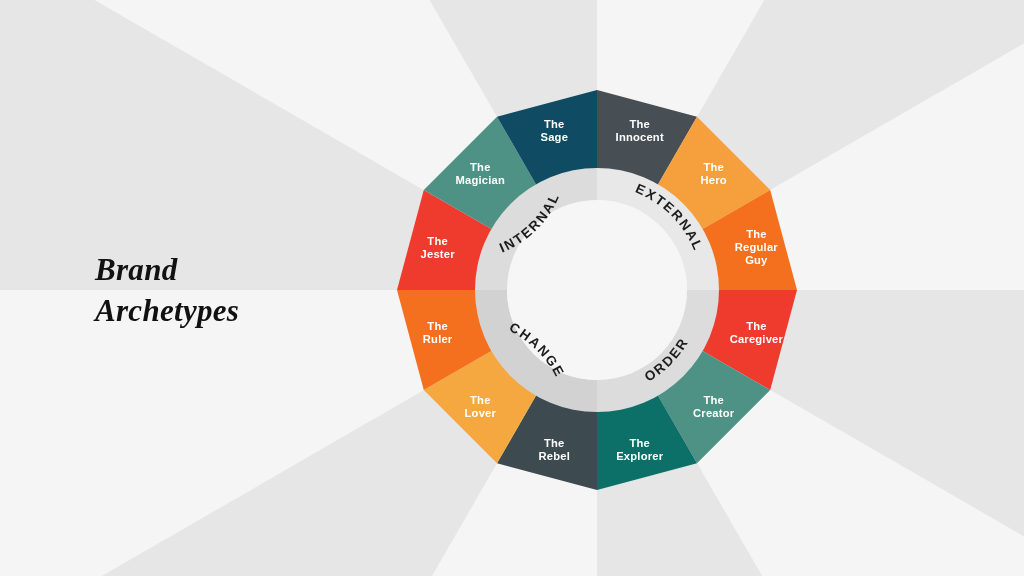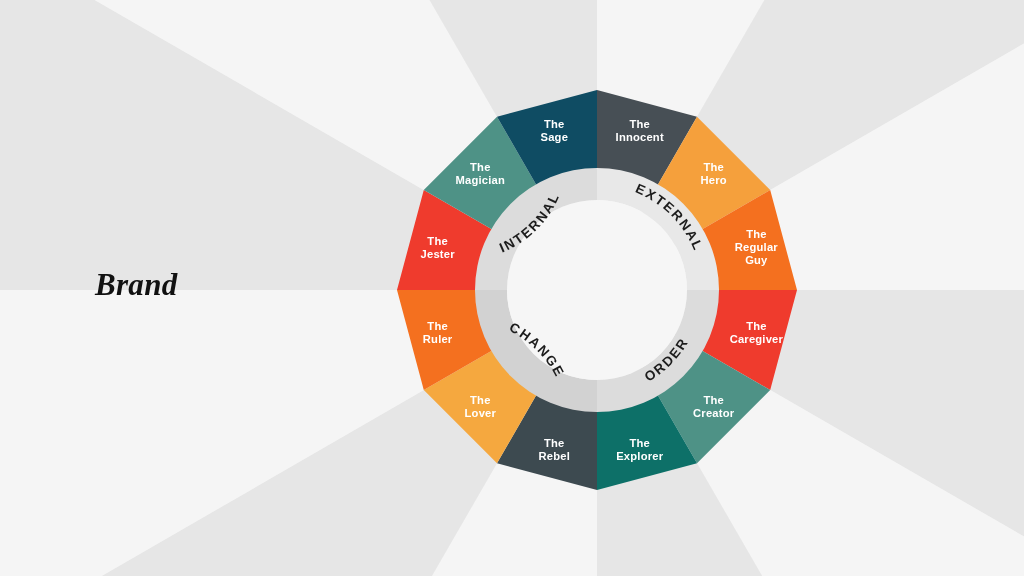--- a/index.html
+++ b/index.html
@@ -40,21 +40,20 @@
     font-weight: bold;
     font-size: 13.5px;
     fill: #1c1c1c;
     letter-spacing: 1.9px;
   }
   .title-block {
     position: absolute;
     left: 95px;
     top: 250px;
     width: 300px;
-    margin-top: 15px;
   }
   .title-line {
     font-family: "Liberation Serif", serif;
     font-style: italic;
     font-weight: bold;
     font-size: 31px;
     color: #111111;
     line-height: 1.32;
     letter-spacing: 0.3px;
     white-space: nowrap;
@@ -127,15 +126,16 @@
         <text class="seg-label" x="480.3273811042197" y="404.07261889578035"><tspan x="480.3273811042197" dy="0">The</tspan><tspan x="480.3273811042197" dy="13.2">Lover</tspan></text>
         <text class="seg-label" x="437.62223866230374" y="330.105142441916"><tspan x="437.62223866230374" dy="0">The</tspan><tspan x="437.62223866230374" dy="13.2">Ruler</tspan></text>
         <text class="seg-label" x="437.62223866230374" y="244.69485755808415"><tspan x="437.62223866230374" dy="0">The</tspan><tspan x="437.62223866230374" dy="13.2">Jester</tspan></text>
         <text class="seg-label" x="480.3273811042196" y="170.7273811042197"><tspan x="480.3273811042196" dy="0">The</tspan><tspan x="480.3273811042196" dy="13.2">Magician</tspan></text>
         <text class="seg-label" x="554.2948575580841" y="128.02223866230372"><tspan x="554.2948575580841" dy="0">The</tspan><tspan x="554.2948575580841" dy="13.2">Sage</tspan></text>
       </g>
   </svg>
 
   <div class="title-block">
     <div class="title-line">Brand</div>
+    <div class="title-line">Archetypes</div>
   </div>
 
 </div>
 
 </body></html>

